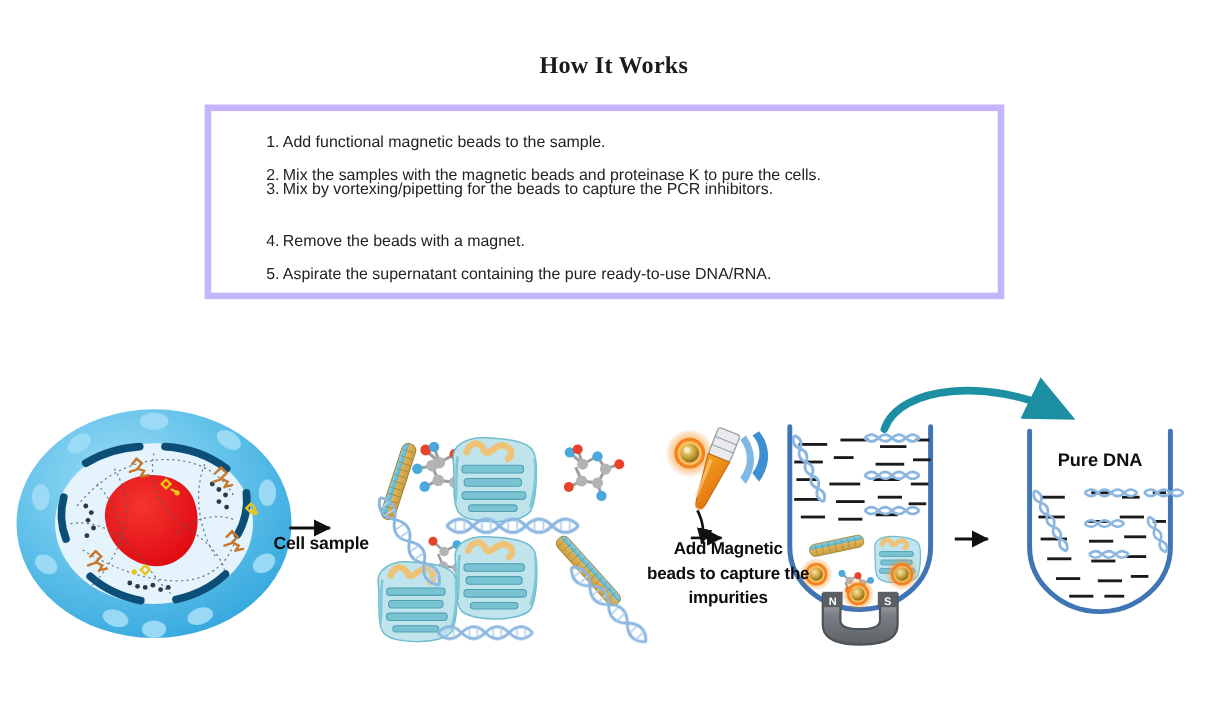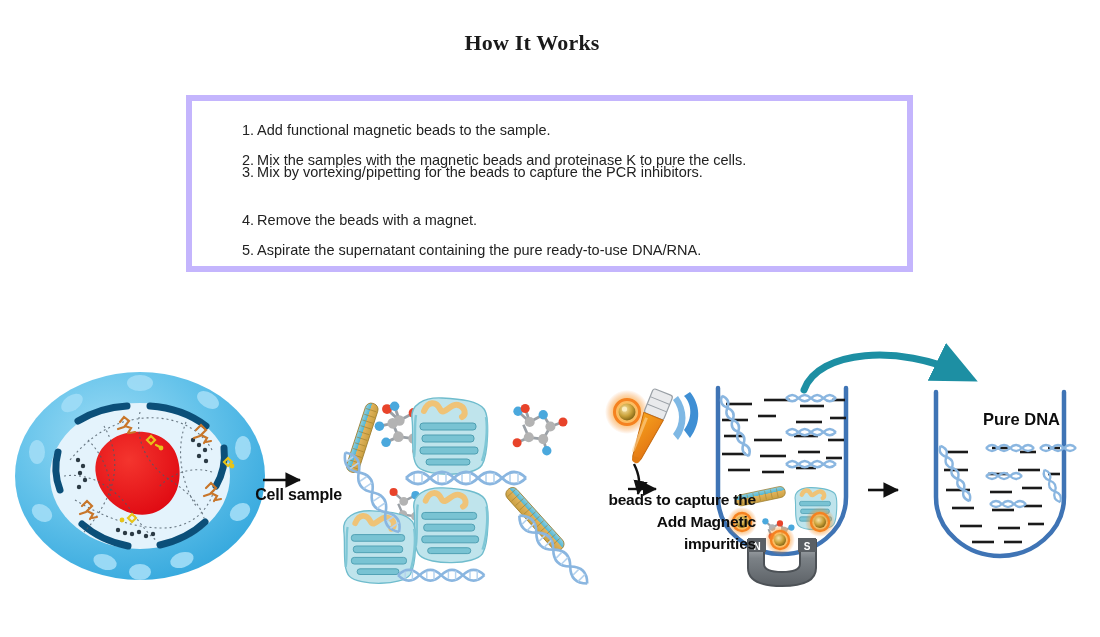--- a/index.html
+++ b/index.html
@@ -5,27 +5,28 @@
   html,body{margin:0;padding:0;}
   body{
     width:1100px;height:637px;
     background:#ffffff;
     font-family:"Liberation Sans", sans-serif;
     overflow:hidden;
     position:relative;
   }
   #page-title{
     position:absolute;
-    top:30px;left:0;width:1064px;
+    top:46px;left:0;width:1064px;
     text-align:center;
     font-family:"Liberation Serif", serif;
     font-weight:bold;
     font-size:22px;
     color:#1a1a1a;
     letter-spacing:.2px;
+    padding-left:26px;
   }
   #steps-box{
     position:absolute;
     left:186px;top:95px;
     width:727px;height:177px;
     border:6px solid #c4b5fd;
     background:#ffffff;
     box-sizing:border-box;
   }
   .step-line{
@@ -39,21 +40,21 @@
   .step-line .num{margin-right:3px;}
   #diagram{
     position:absolute;
     left:0;top:300px;
     width:1100px;height:337px;
   }
   .cap{
     position:absolute;
     font-weight:bold;
     color:#0d0d0d;
-    text-align:right;
+    text-align:center;
     font-family:"Liberation Sans", sans-serif;
   }
   #cell-lysis-label{
     left:242px;top:486px;
     width:100px;
     font-size:16px;
     letter-spacing:-.2px;
   }
   #add-beads-label{
     left:568px;top:489px;
@@ -660,18 +661,18 @@
         <path d="M0,8 C8,16 16,16 24,8 C32,0 40,0 48,8 C56,16 64,16 72,8"></path>
       </g>
     </g>
   </g>
 </svg>
 </div>
 
 <div class="cap" id="cell-lysis-label">Cell sample</div>
 
 <div class="cap" id="add-beads-label">
+  <div>Add Magnetic</div>
   <div>beads to capture the</div>
-  <div>Add Magnetic</div>
   <div>impurities</div>
 </div>
 
 <div class="cap" id="pure-dna-label">Pure DNA</div>
 
 </body></html>

